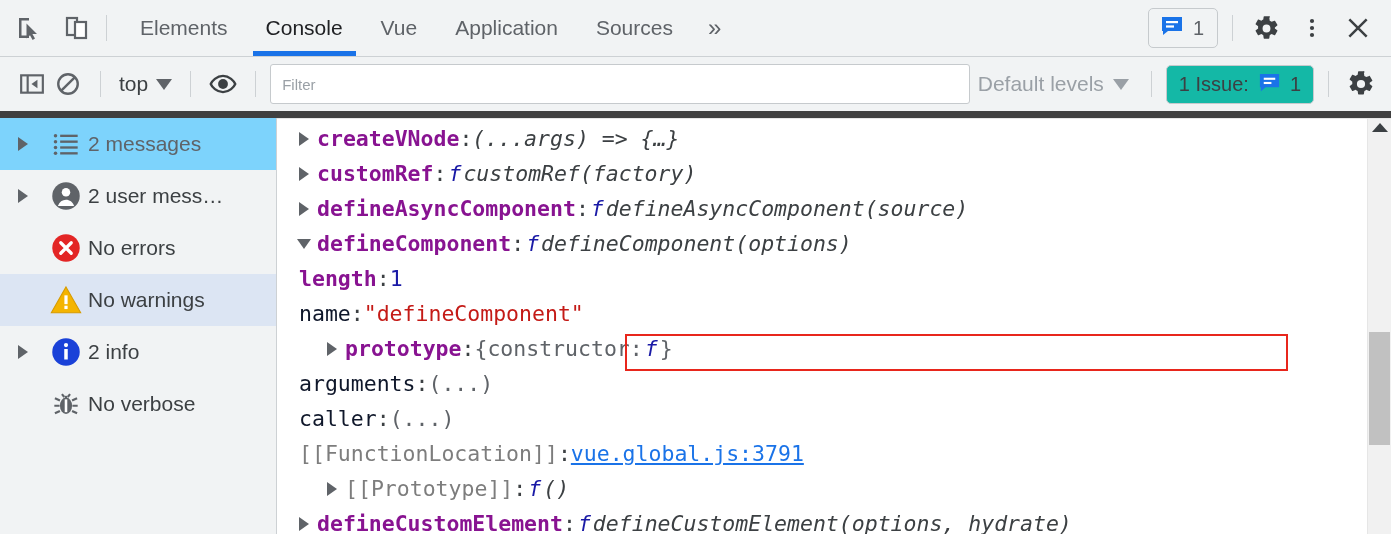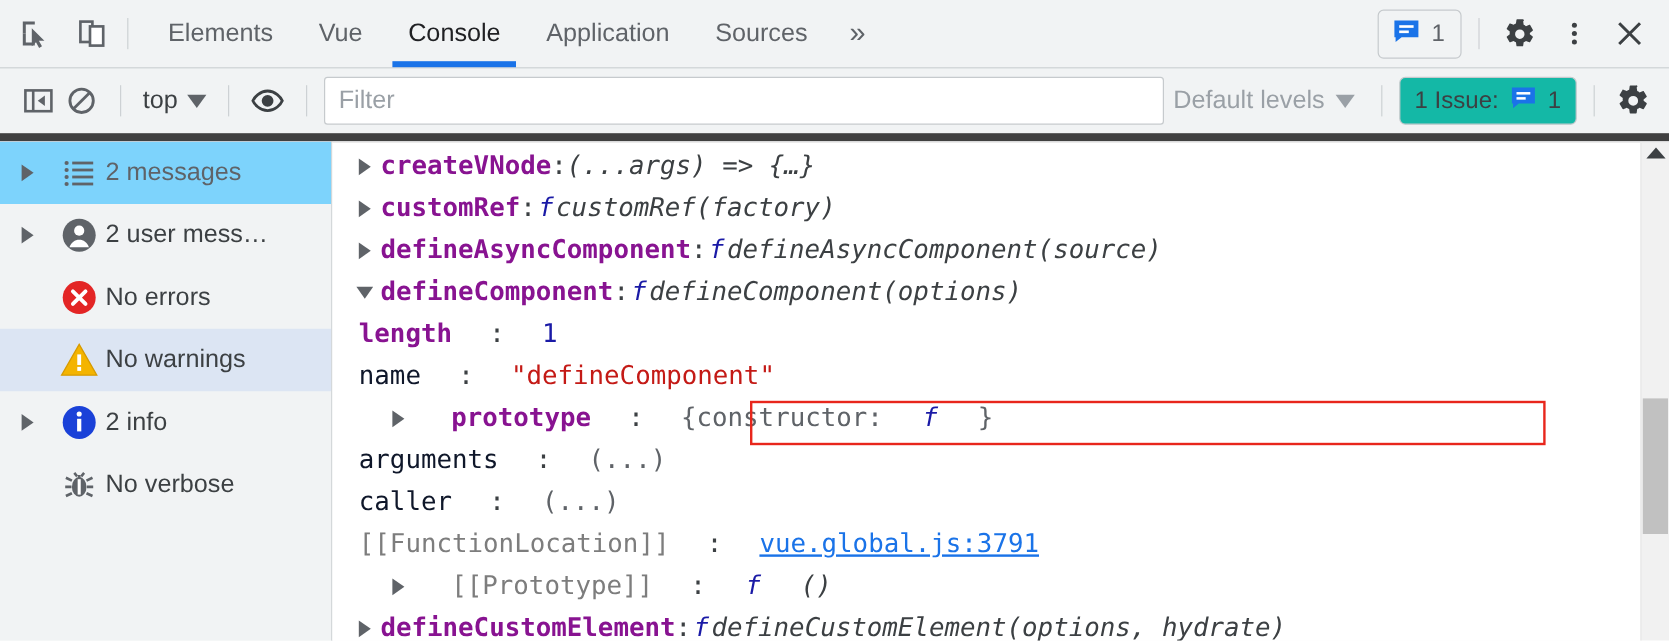--- a/index.html
+++ b/index.html
@@ -74,21 +74,21 @@
   .ct-sep { width:1px; height:26px; background:#cdd1d4; margin:0 14px; flex:none; }
   .ct-ctx {
     display:flex; align-items:center; gap:8px;
     font-size:21px; color:#3c4043; padding:0 4px; white-space:nowrap;
   }
   .caret { width:0; height:0; border-left:8px solid transparent; border-right:8px solid transparent; border-top:11px solid #5f6368; }
   .caret.light { border-top-color:#9aa0a6; }
   .filter-input {
     flex: 1 1 auto; height: 40px; min-width: 0;
     background:#fff; border:1px solid #c6cacd; border-radius:3px;
-    font-size:21px; color:#5f6368;
+    font-size:15px; color:#5f6368;
     padding: 0 11px;
     font-family:"Liberation Sans", sans-serif;
   }
   .filter-input::placeholder { color:#9aa0a6; opacity:1; }
   .levels {
     display:flex; align-items:center; gap:9px;
     font-size:21px; color:#9aa0a6; padding:0 8px; white-space:nowrap;
   }
   .issues-pill {
     display:flex; align-items:center; gap:9px;
@@ -143,21 +143,21 @@
     white-space:nowrap;
     position:relative;
   }
   .row .arrow {
     width: 18px; flex:none; display:flex; align-items:center; justify-content:center;
     margin-right: 4px;
   }
   .tri-r { width:0;height:0;border-top:7px solid transparent;border-bottom:7px solid transparent;border-left:10px solid #5f6368; }
   .tri-d { width:0;height:0;border-left:7.5px solid transparent;border-right:7.5px solid transparent;border-top:10px solid #5f6368; }
   .ind0 { padding-left: 18px; }
-  .ind1 { padding-left: 46px; gap: 31px; }
+  .ind1 { padding-left: 46px; }
   .noarrow { padding-left: 22px; }
 
   .pname { color:#881391; font-weight:bold; }
   .pname-dim { color:#0f172a; }
   .punc { color:#3c4043; }
   .fn-sigil { color:#1a1aa6; font-style:italic; font-weight:normal; padding:0 2px; }
   .fn-sig { color:#3c4043; font-style:italic; }
   .num-val { color:#1a1aa6; }
   .str-val { color:#c41a16; }
   .obj-val { color:#5f6368; }
@@ -204,25 +204,25 @@
           <rect x="11" y="7" width="11" height="16" fill="#fff" stroke="#5f6368" stroke-width="2.2"></rect>
         </svg>
       </div>
     </div>
     <div class="vdivider"></div>
 
     <div class="tabs">
       <div class="tab">
           <span>Elements</span>
         </div>
+      <div class="tab active">
+          <span>Console</span>
+        </div>
       <div class="tab">
           <span>Vue</span>
-        </div>
-      <div class="tab active">
-          <span>Console</span>
         </div>
       <div class="tab">
           <span>Application</span>
         </div>
       <div class="tab">
           <span>Sources</span>
         </div>
       <div class="tab-more">
           <span>»</span>
         </div>

